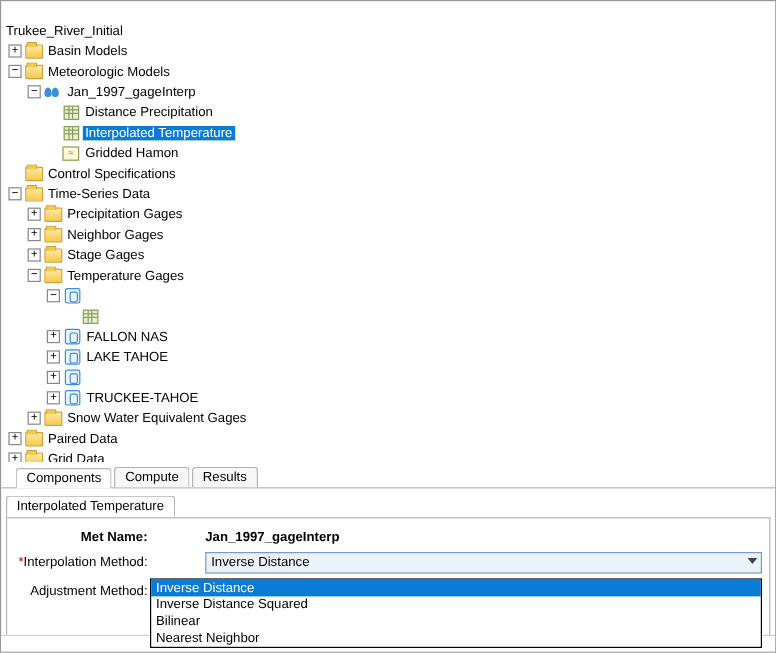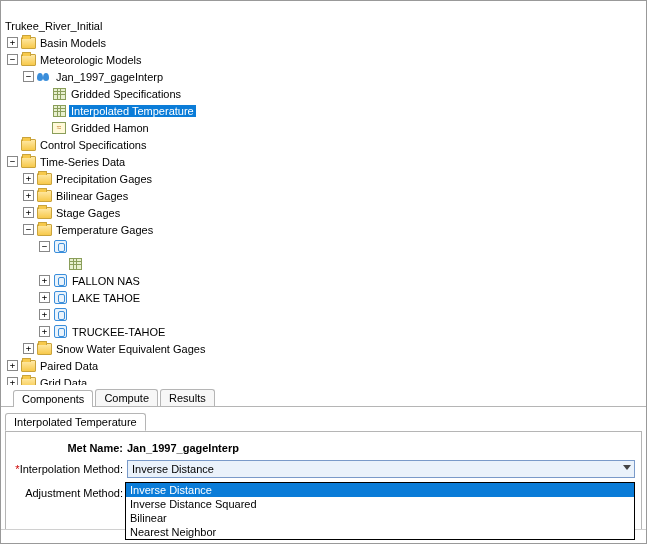--- a/index.html
+++ b/index.html
@@ -160,20 +160,21 @@
   .form-area{
     border:1px solid #b5b5b5;
     margin:0 4px;
     padding:10px 6px 40px 6px;
     position:relative;
   }
   .form-row{
     display:flex;
     align-items:center;
     margin-bottom:6px;
+    gap:44px;
   }
   .form-label{
     width:115px;
     text-align:right;
     padding-right:4px;
   }
   .req::before{
     content:"*";
     color:#c00;
   }
@@ -266,21 +267,21 @@
         <span class="drops"></span>
       </span>
     <span class="lbl">Jan_1997_gageInterp</span>
   </div>
 
   <div class="tree-row">
     <span class="indent" style="width:50px"></span>
     <span class="ic">
         <span class="grid-ic"></span>
       </span>
-    <span class="lbl">Gridded Specifications</span>
+    <span class="lbl">Distance Precipitation</span>
   </div>
 
   <div class="tree-row">
     <span class="indent" style="width:50px"></span>
     <span class="ic">
         <span class="grid-ic"></span>
       </span>
     <span class="lbl sel">Interpolated Temperature</span>
   </div>
 
@@ -318,21 +319,21 @@
       </span>
     <span class="lbl">Precipitation Gages</span>
   </div>
 
   <div class="tree-row">
     <span class="indent" style="width:22px"></span>
     <span class="expander">+</span>
     <span class="ic">
         <span class="folder"></span>
       </span>
-    <span class="lbl">Bilinear Gages</span>
+    <span class="lbl">Neighbor Gages</span>
   </div>
 
   <div class="tree-row">
     <span class="indent" style="width:22px"></span>
     <span class="expander">+</span>
     <span class="ic">
         <span class="folder"></span>
       </span>
     <span class="lbl">Stage Gages</span>
   </div>

